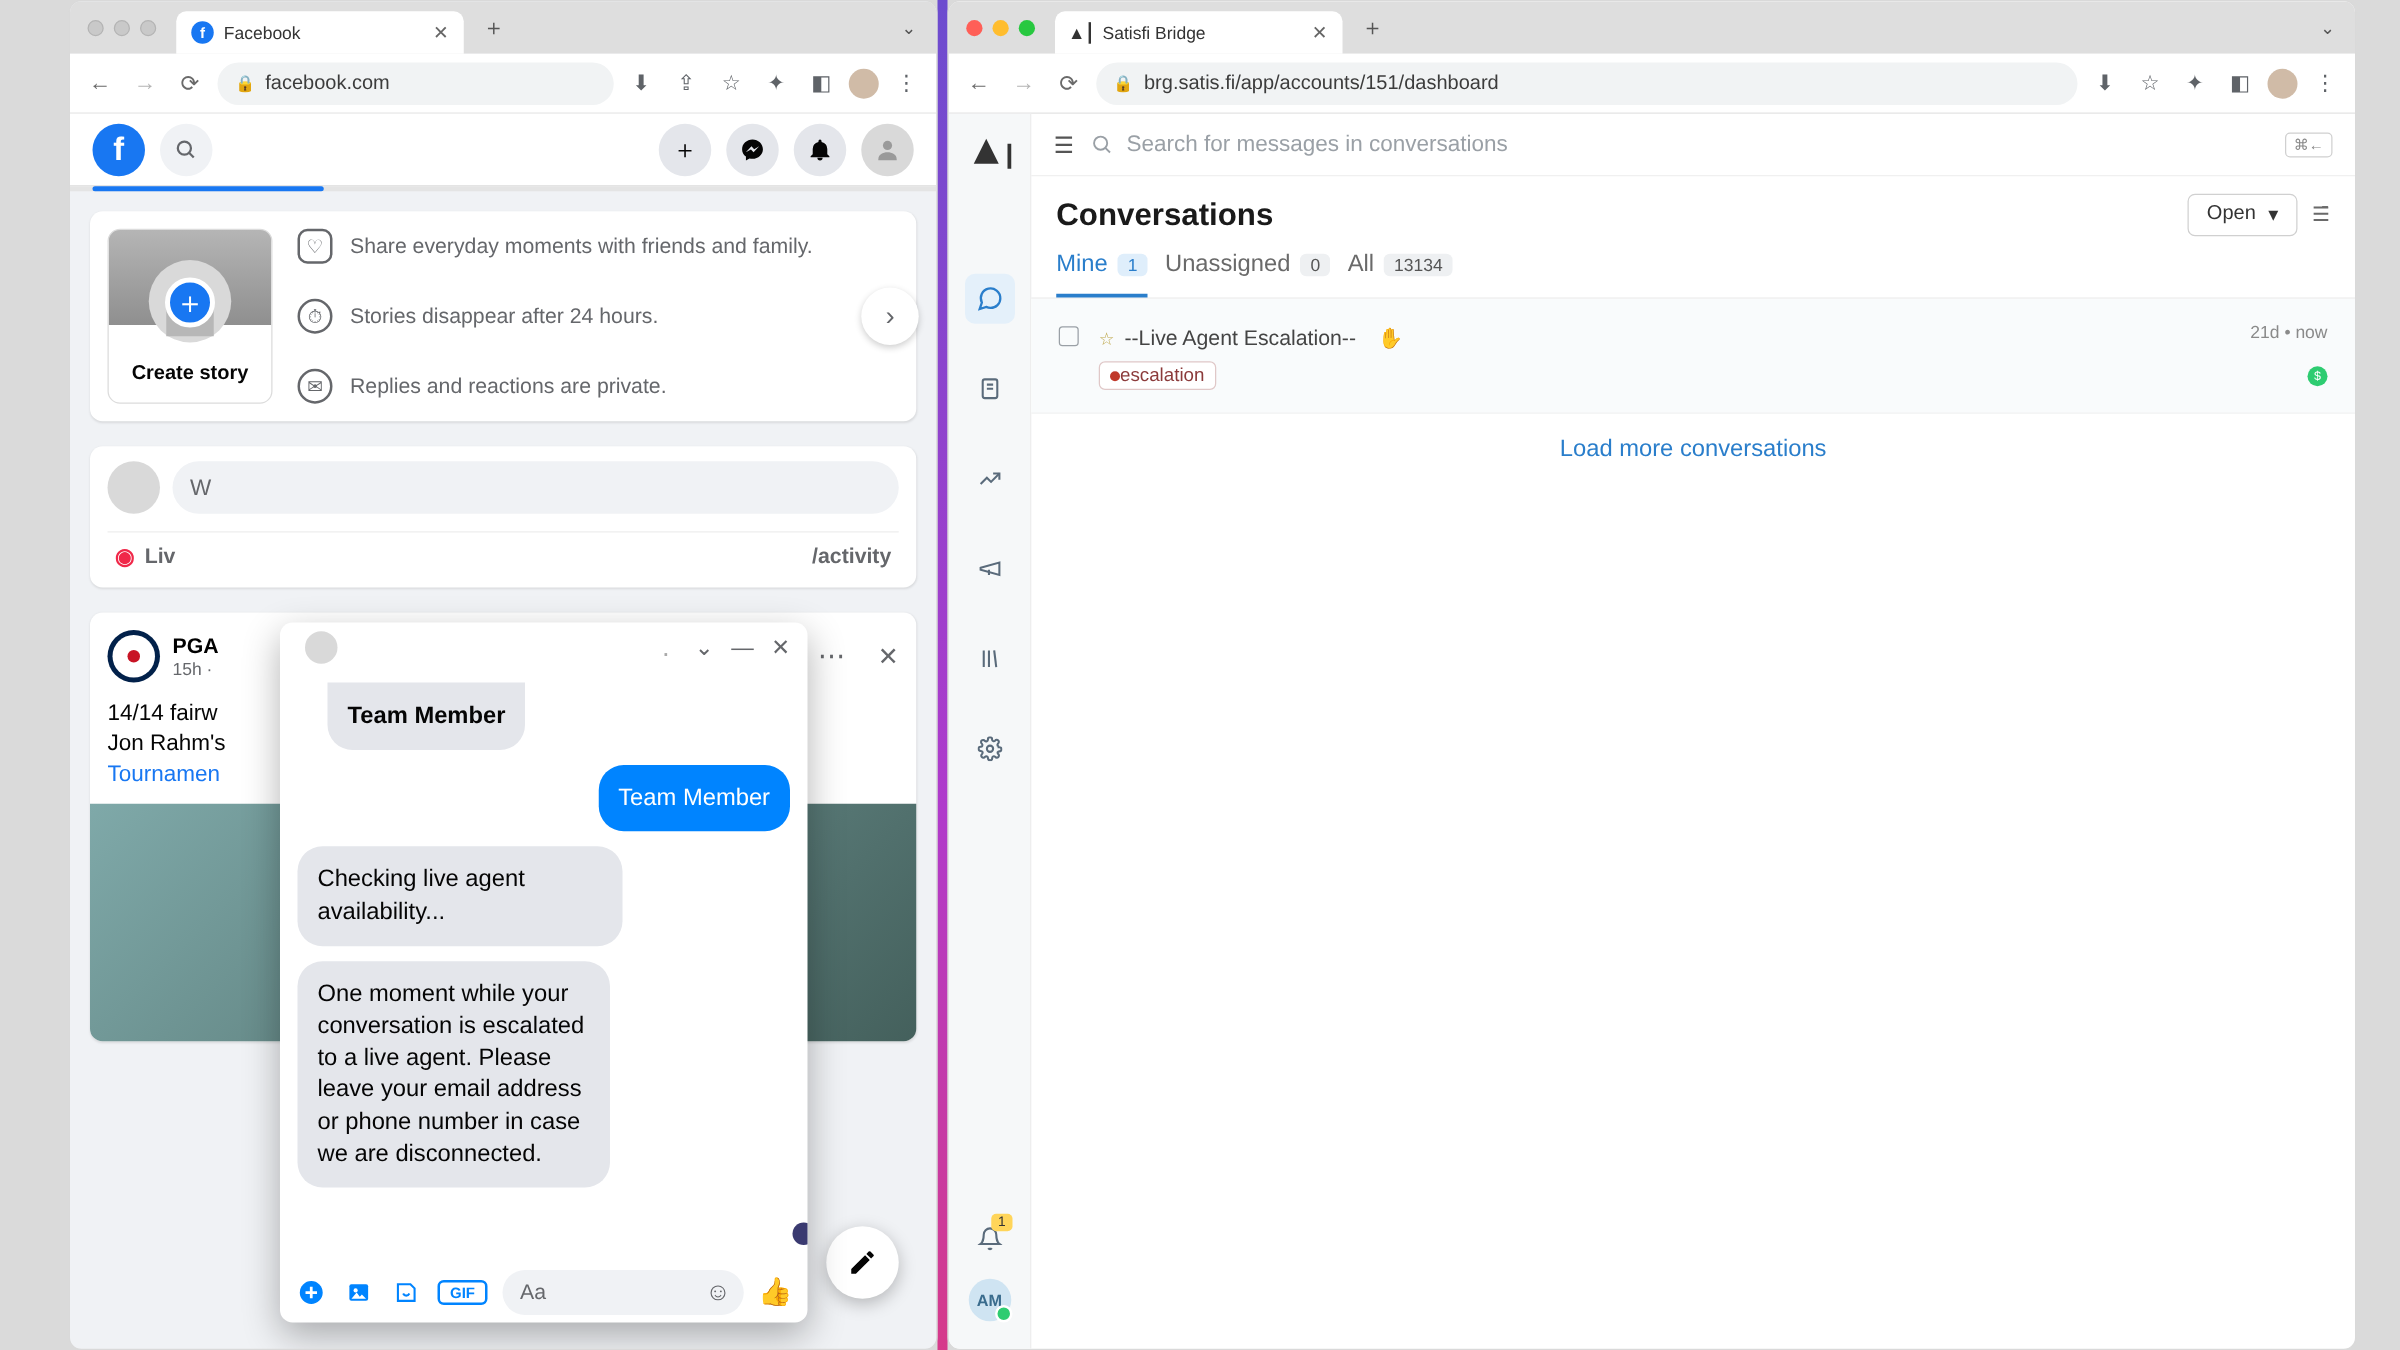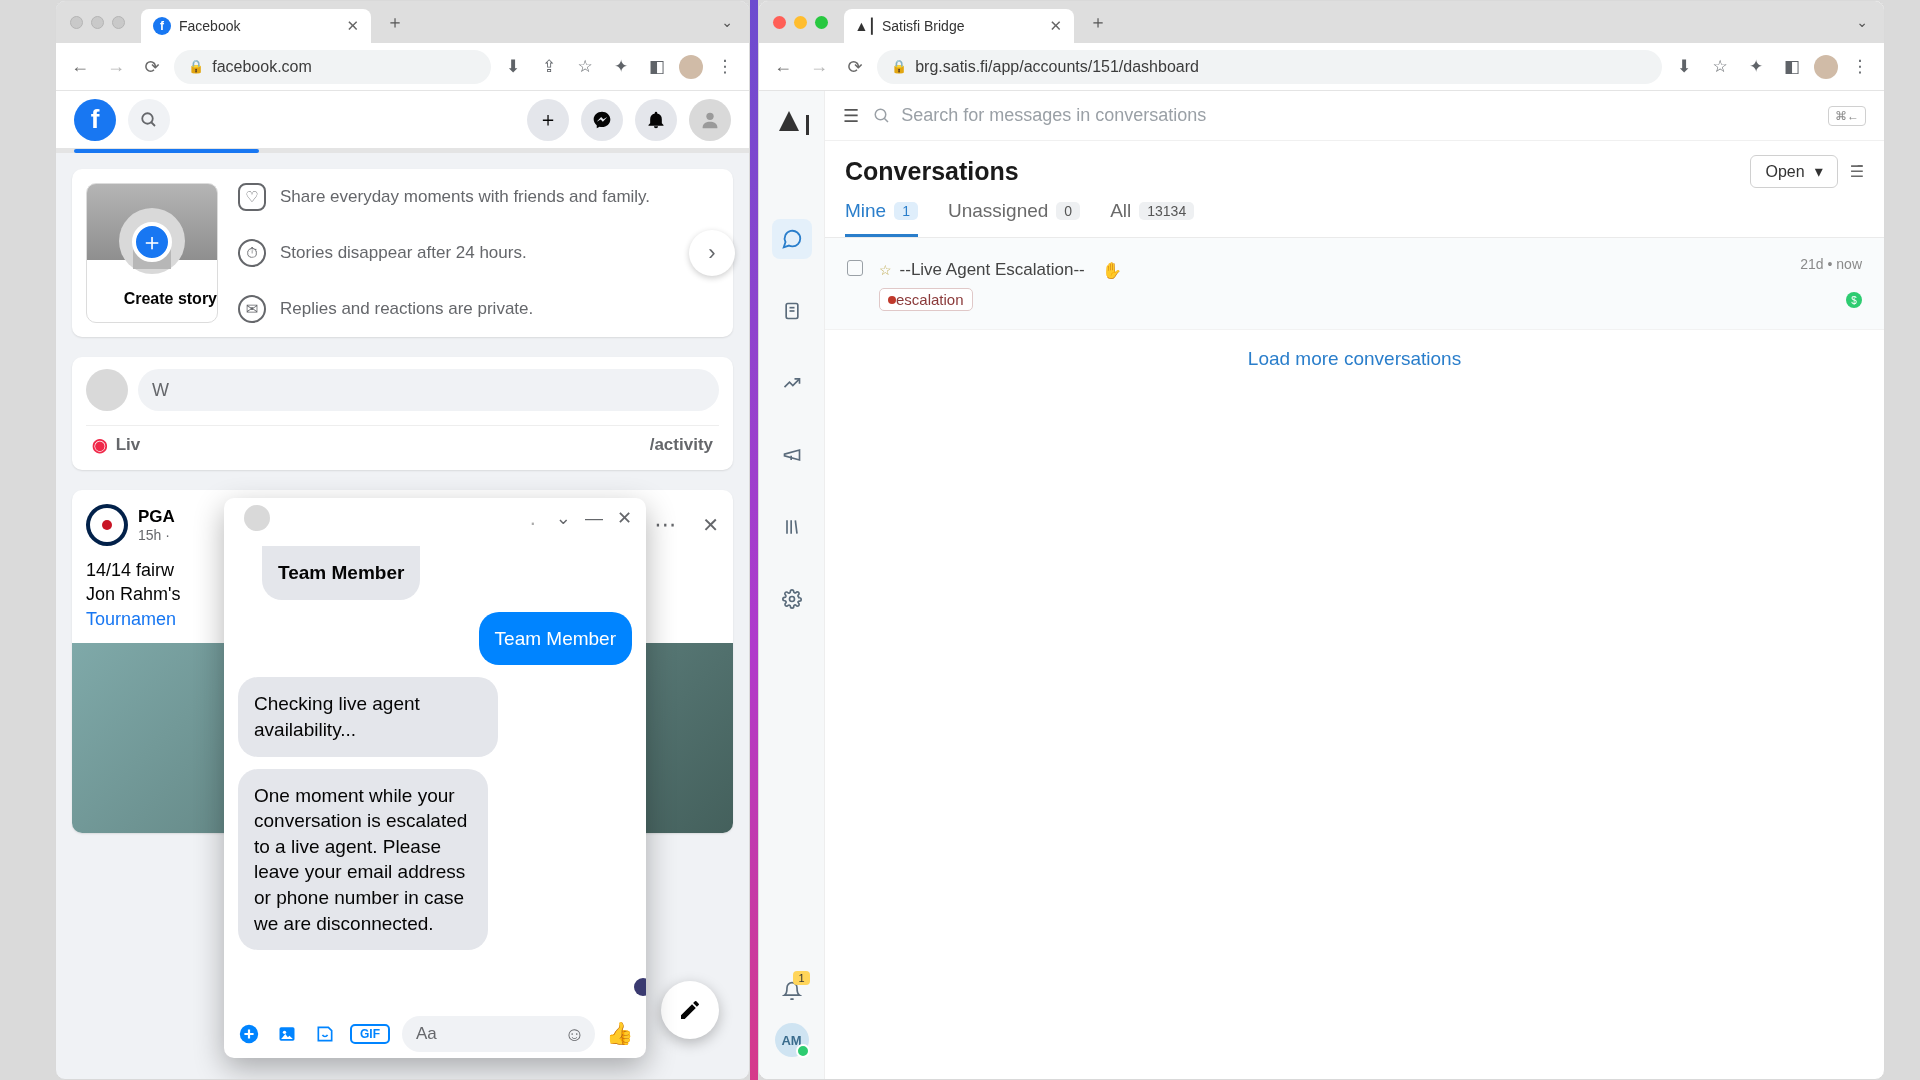--- a/index.html
+++ b/index.html
@@ -97,21 +97,21 @@
     position:absolute; top:24px; left:50%; transform:translateX(-50%);
     width:66px; height:66px; border-radius:50%; background:#d9d9d9;
     display:flex; align-items:center; justify-content:center;
   }
   .create-story .avatar-gray::after{ content:""; width:38px; height:44px; border-radius:50% 50% 0 0; background:#b7b7b7; position:relative; top:6px;}
   .create-story .plus{
     position:absolute; left:50%; bottom:60px; transform:translateX(-50%);
     width:40px; height:40px; border-radius:50%; background:#1877f2; color:#fff;
     display:flex; align-items:center; justify-content:center; font-size:24px; border:4px solid #fff;
   }
-  .create-story .cap{ margin-top:auto; text-align:right; font-size:16px; font-weight:600; color:#050505; padding-bottom:14px;}
+  .create-story .cap{ margin-top:auto; text-align:center; font-size:16px; font-weight:600; color:#050505; padding-bottom:14px;}
   .story-info{ flex:1; padding-left:20px; display:flex; flex-direction:column; gap:28px; justify-content:center; color:#65676b; font-size:17px;}
   .story-info .row{ display:flex; align-items:center; gap:14px;}
   .story-info .ic{ width:28px; height:28px; border:2px solid #65676b; border-radius:8px; display:flex; align-items:center; justify-content:center; font-size:15px;}
   .story-info .ic.circle{ border-radius:50%;}
   .stories-card .next{
     position:absolute; right:-2px; top:50%; transform:translateY(-50%);
     width:46px; height:46px; border-radius:50%; background:#fff; box-shadow:0 2px 6px rgba(0,0,0,0.2);
     display:flex; align-items:center; justify-content:center; font-size:22px; color:#65676b;
   }
 
@@ -198,25 +198,25 @@
   .sb-ham{ color:#555; font-size:18px;}
   .sb-search{ flex:1; display:flex; align-items:center; gap:10px; color:#9aa0a6; font-size:18px;}
   .sb-kbd{ border:1px solid #d0d0d0; border-radius:4px; padding:2px 6px; font-size:12px; color:#888;}
 
   .sb-hdr{
     display:flex; align-items:center; padding:14px 20px 0 20px;
   }
   .sb-title{ font-size:25px; font-weight:600; color:#1a1a1a;}
   .sb-hdr .sp{flex:1;}
   .sb-open{
-    border:1px solid #d0d0d0; border-radius:6px; padding:6px 14px; display:flex; align-items:center; gap:10px; font-size:16px; color:#333;
+    border:1px solid #d0d0d0; border-radius:6px; padding:6px 14px; display:flex; align-items:flex-start; gap:10px; font-size:16px; color:#333;
   }
   .sb-filter-ic{ margin-left:12px; color:#6a6a6a; font-size:16px;}
 
-  .sb-tabs{ display:flex; gap:30px; padding:12px 20px 0 20px; border-bottom:1px solid #eaeaea;}
+  .sb-tabs{ display:flex; gap:14px; padding:12px 20px 0 20px; border-bottom:1px solid #eaeaea;}
   .sb-tab{ display:flex; align-items:center; gap:8px; padding-bottom:12px; font-size:19px; color:#6a6a6a; border-bottom:3px solid transparent;}
   .sb-tab.active{ color:#2a7ecb; border-bottom-color:#2a7ecb; font-weight:500;}
   .sb-tab .cnt{ background:#eef0f2; color:#555; border-radius:5px; padding:1px 8px; font-size:14px;}
   .sb-tab.active .cnt{ background:#dfeefb; color:#2a7ecb;}
 
   .conv-item{
     display:flex; align-items:flex-start; gap:16px; padding:18px 22px; border-bottom:1px solid #f2f2f2;
     background:#f9fbfc;
   }
   .conv-item .chk{ margin-top:4px; width:16px; height:16px; border:1.5px solid #9aa0a6; border-radius:3px;}

